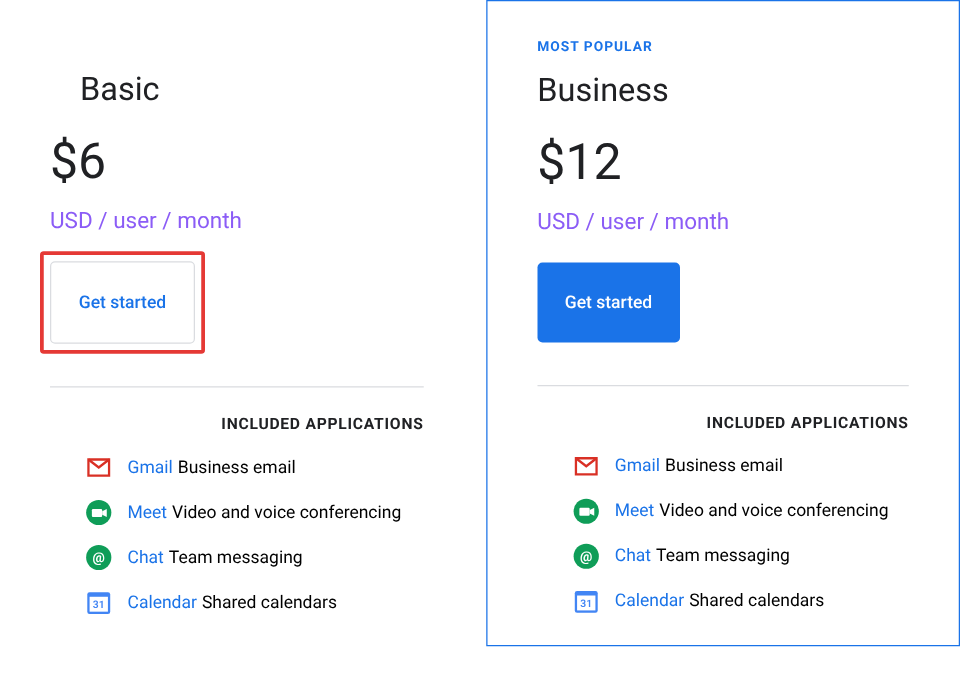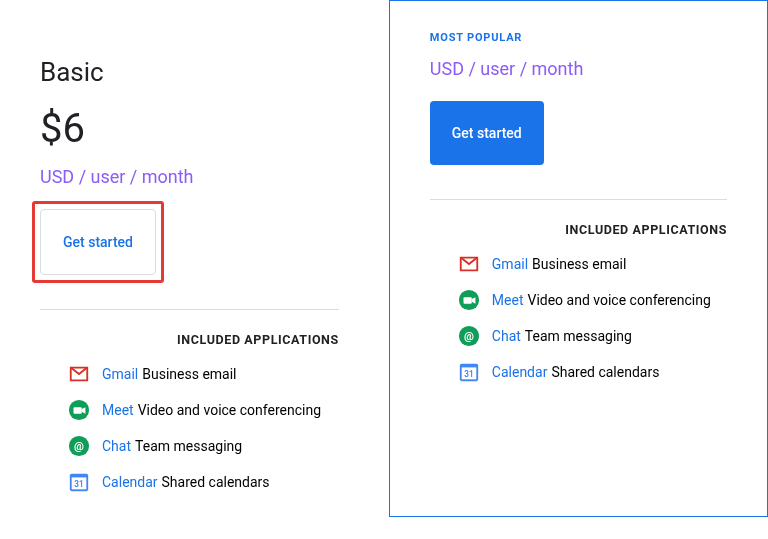--- a/index.html
+++ b/index.html
@@ -30,21 +30,21 @@
     letter-spacing: 0.8px;
     color: #1a73e8;
     margin-bottom: 14px;
   }
   .plan-name {
     font-size: 26px;
     font-weight: 400;
     color: #202124;
     margin-bottom: 18px;
   }
-  .card.basic .plan-name { margin-top: 27px; }
+  .card.basic .plan-name { margin-top: 27px; margin-left: 24px; }
   .price {
     font-size: 40px;
     font-weight: 400;
     color: #202124;
     margin-bottom: 14px;
   }
   .price-desc {
     font-size: 18px;
     color: #8b5cf6;
     margin-bottom: 22px;
@@ -164,20 +164,22 @@
             <text x="12" y="17" text-anchor="middle" font-size="9" fill="#4285f4" font-weight="600">31</text>
           </svg>
       </span>
       <span class="app-link">Calendar</span>
       <span class="app-desc">Shared calendars</span>
     </div>
   </div>
 
   <div class="card business">
     <div class="most-popular">MOST POPULAR</div>
+    <div class="plan-name">Business</div>
+    <div class="price">$12</div>
     <div class="price-desc">USD / user / month</div>
     <button class="btn solid">Get started</button>
     <hr class="divider">
     <div class="section-title">INCLUDED APPLICATIONS</div>
 
     <div class="app-row">
       <span class="icon">
         <svg viewBox="0 0 24 24">
             <path d="M3 5h18v14H3z" fill="#fff" stroke="#d93025" stroke-width="2"></path>
             <path d="M3 5l9 7 9-7" fill="none" stroke="#d93025" stroke-width="2"></path>

